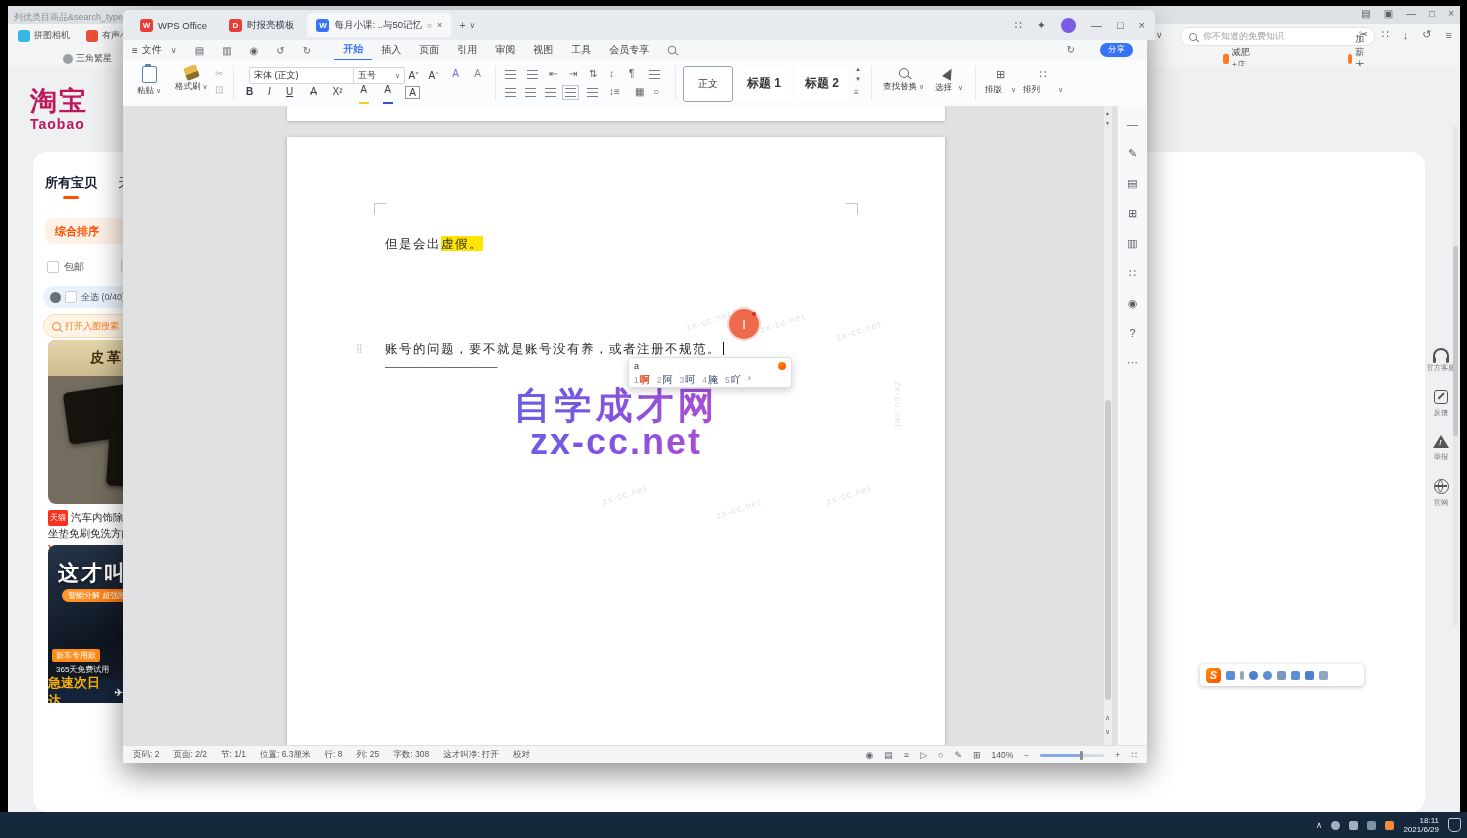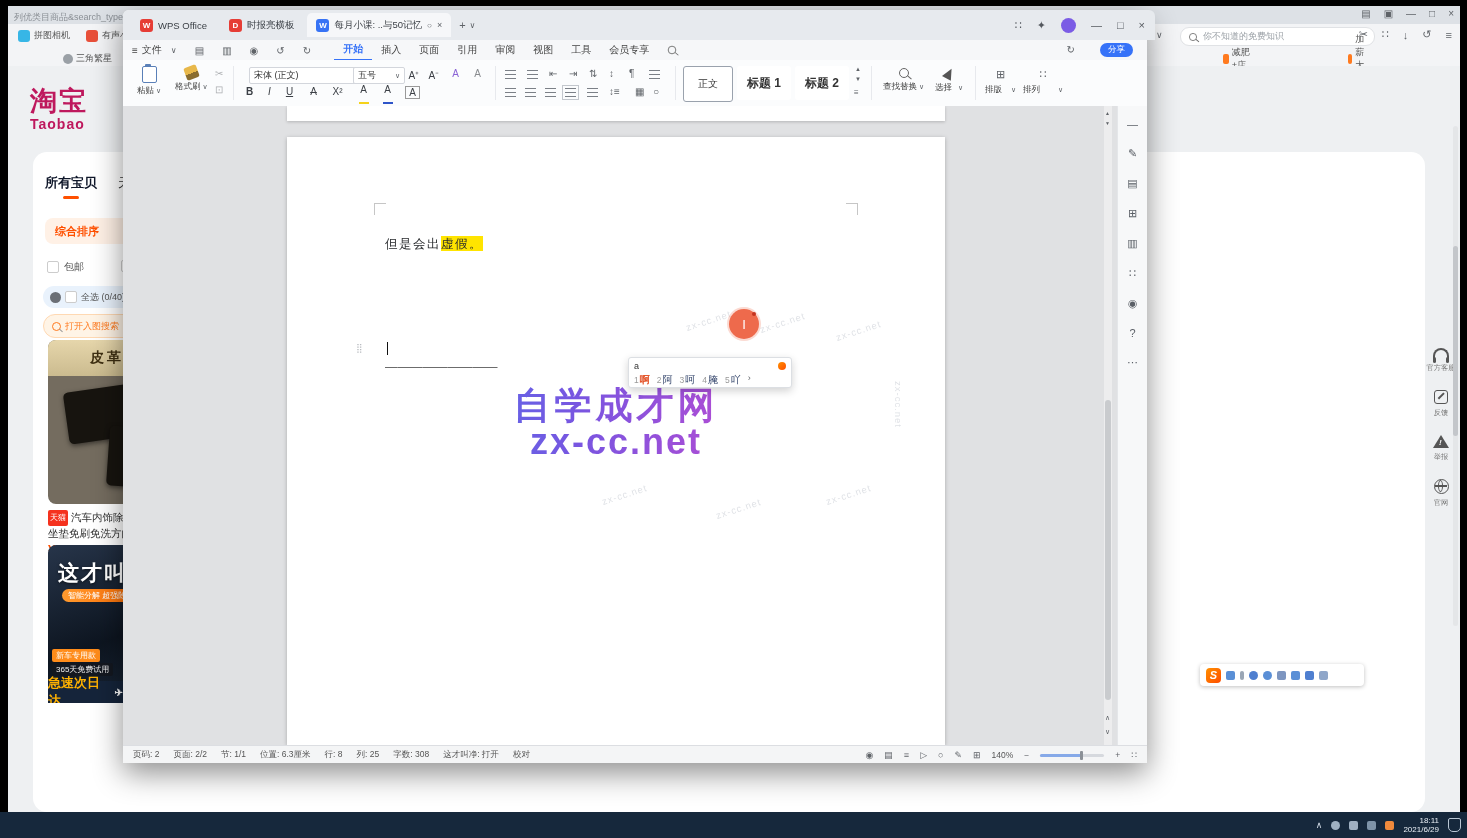--- a/index.html
+++ b/index.html
@@ -488,21 +488,21 @@
         </div>
     </div>
 
     <div id="wcanvas" class="ab">
       <div id="page1" class="ab"></div>
       <div id="page2" class="ab">
         <i class="cmark" style="left:87px;top:66px;border-left:1px solid #c6c6c6"></i>
         <i class="cmark" style="left:559px;top:66px;border-right:1px solid #c6c6c6"></i>
 
         <div class="doctext" style="top:99px"><span>但是会出</span><span class="hlmark">虚假。</span></div>
-        <div class="doctext" style="top:204px"><span class="caret"></span></div>
+        <div class="doctext" style="top:204px"><span>账号的问题，要不就是账号没有养，或者注册不规范。</span><span class="caret"></span></div>
         <span id="handle">⣿</span>
         <div class="doctext" style="top:222px;letter-spacing:0;color:#555">―――――――――</div>
 
         <div class="wmline" style="top:244px;font-size:37px;letter-spacing:4px">自学成才网</div>
         <div class="wmline" style="top:284px;font-size:36px;letter-spacing:2px">zx-cc.net</div>
 
         <span class="faint" style="left:398px;top:178px">zx-cc.net</span>
         <span class="faint" style="left:472px;top:180px">zx-cc.net</span>
         <span class="faint" style="left:548px;top:188px">zx-cc.net</span>
         <span class="faint" style="left:314px;top:352px">zx-cc.net</span>

